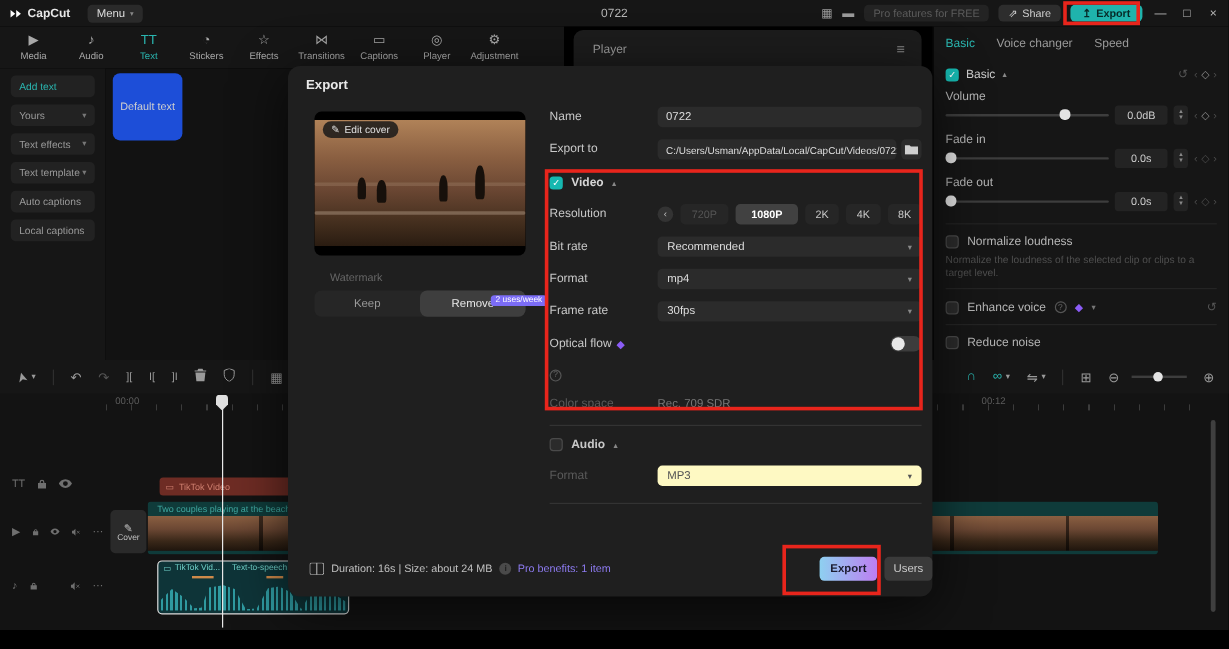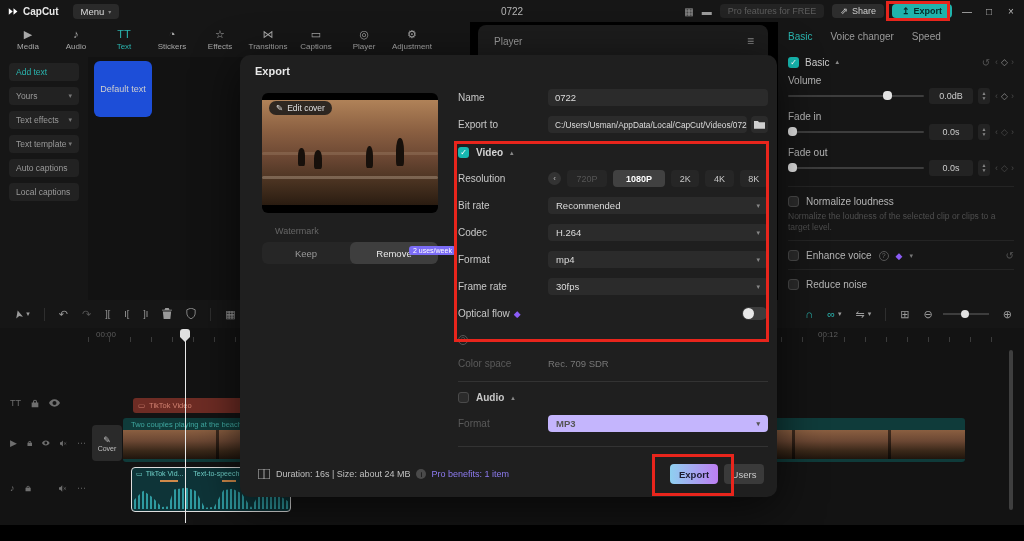--- a/index.html
+++ b/index.html
@@ -124,32 +124,32 @@
   .frow .lab.dim, .dim { color:#5a5a5a !important; }
   .inp { flex:1; height:17px; background:#2b2b2b; border-radius:4px; display:flex; align-items:center; padding:0 7px; font-size:9.5px; color:#ddd; overflow:hidden; white-space:nowrap; }
   .inp.path { font-size:8.3px; }
   .folderbtn { width:17px; height:17px; background:#2b2b2b; border-radius:4px; display:flex; align-items:center; justify-content:center; }
   .sechead { display:flex; align-items:center; gap:7px; margin-top:10px; }
   .sechead .lb { font-size:10px; color:#d5d5d5; font-weight:bold; }
   .sechead .cr { font-size:7px; color:#888; }
   .select { flex:1; height:17px; background:#2b2b2b; border-radius:4px; display:flex; align-items:center; padding:0 8px; font-size:9.5px; color:#ddd; }
   .select .cv { flex:1; }
   .select .cr { font-size:7px; color:#888; }
-  .select.dimmed { background:#c4b5fd;font-weight:bold; }
+  .select.dimmed { background:#fef9c3; }
   .select.dimmed .cv { color:#555; }
   .chips { flex:1; display:flex; gap:6px; align-items:center; }
   .chip { height:17px; border-radius:4px; background:#262626; color:#c8c8c8; font-size:9px; display:flex; align-items:center; justify-content:center; }
   .chip.c720 { width:40px; color:#555; position:relative; }
   .chip.sel { width:52px; background:#414141; color:#fff; font-weight:bold; }
   .chip.flexc { flex:1; }
   .resprev { width:13px; height:13px; border-radius:50%; background:#333; color:#bbb; font-size:8px; display:flex; align-items:center; justify-content:center; }
   .toggle { margin-left:auto; width:26px; height:13px; background:#3c3c3c; border-radius:7px; position:relative; }
   .toggle .kn { position:absolute; left:1px; top:1px; width:11px; height:11px; background:#e8e8e8; border-radius:50%; }
   .mt8{margin-top:8px;} .mt10{margin-top:10px;} .mt12{margin-top:12px;} .mt14{margin-top:14px;}
-  .dfoot { position:absolute; left:18px; right:13px; bottom:13px; display:flex; align-items:center; gap:6px; }
+  .dfoot { position:absolute; left:18px; right:0; bottom:13px; display:flex; align-items:center; gap:6px; }
   .dfoot .dur { font-size:9px; color:#c0c0c0; display:flex; gap:6px; align-items:center; }
   .dfoot .pro { font-size:9px; color:#8d7bf0; display:flex; gap:5px; align-items:center; }
   .infoc { width:10px; height:10px; border-radius:50%; background:#4a4a4a; color:#1f1f1f; font-size:7px; font-weight:bold; display:inline-flex; align-items:center; justify-content:center; }
   .exp-btn { margin-left:auto; width:48px; height:20px; border-radius:4px; background:linear-gradient(90deg,#8ed0f0,#bd7ef2); color:#1c1c30; font-size:9.5px; font-weight:bold; display:flex; align-items:center; justify-content:center; }
   .cancel-btn { width:40px; height:20px; border-radius:4px; background:#3a3a3a; color:#ccc; font-size:9.5px; display:flex; align-items:center; justify-content:center; }
 
   
   .redbox { position:absolute; border:3px solid #e8251c; z-index:60; pointer-events:none; }
   .rb-top { left:886px; top:1px; width:64px; height:20px; }
   .rb-video { left:454px; top:141px; width:315px; height:201px; }
@@ -519,27 +519,20 @@
     </div>
 
     <div class="frow mt10">
       <span class="lab">Bit rate</span>
       <div class="select">
           <span class="cv">Recommended</span>
           <span class="cr">▾</span>
         </div>
     </div>
     <div class="frow mt10">
-      <span class="lab">Codec</span>
-      <div class="select">
-          <span class="cv">H.264</span>
-          <span class="cr">▾</span>
-        </div>
-    </div>
-    <div class="frow mt10">
       <span class="lab">Format</span>
       <div class="select">
           <span class="cv">mp4</span>
           <span class="cr">▾</span>
         </div>
     </div>
     <div class="frow mt10">
       <span class="lab">Frame rate</span>
       <div class="select">
           <span class="cv">30fps</span>

